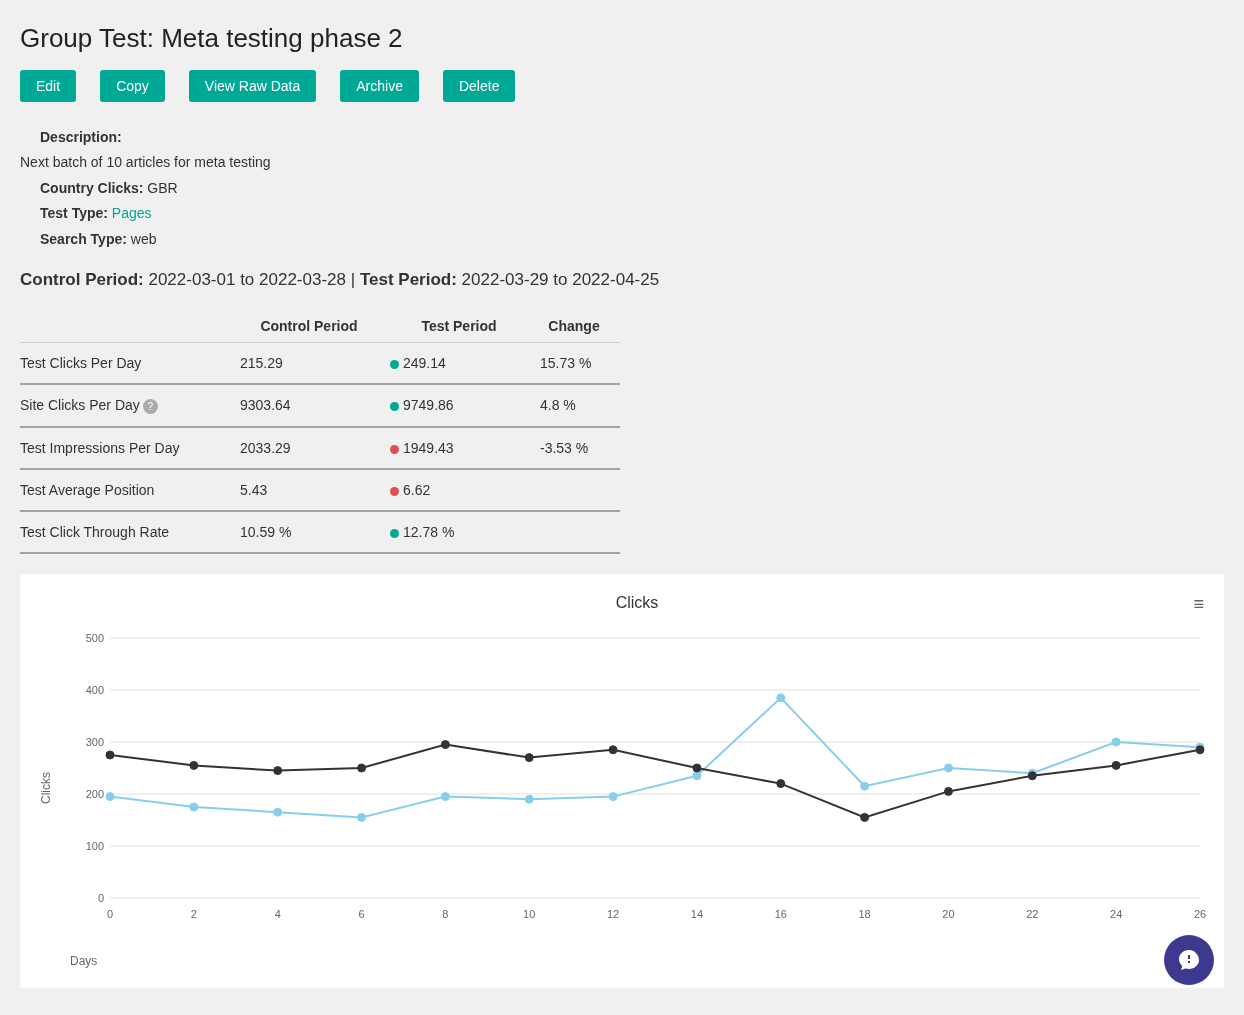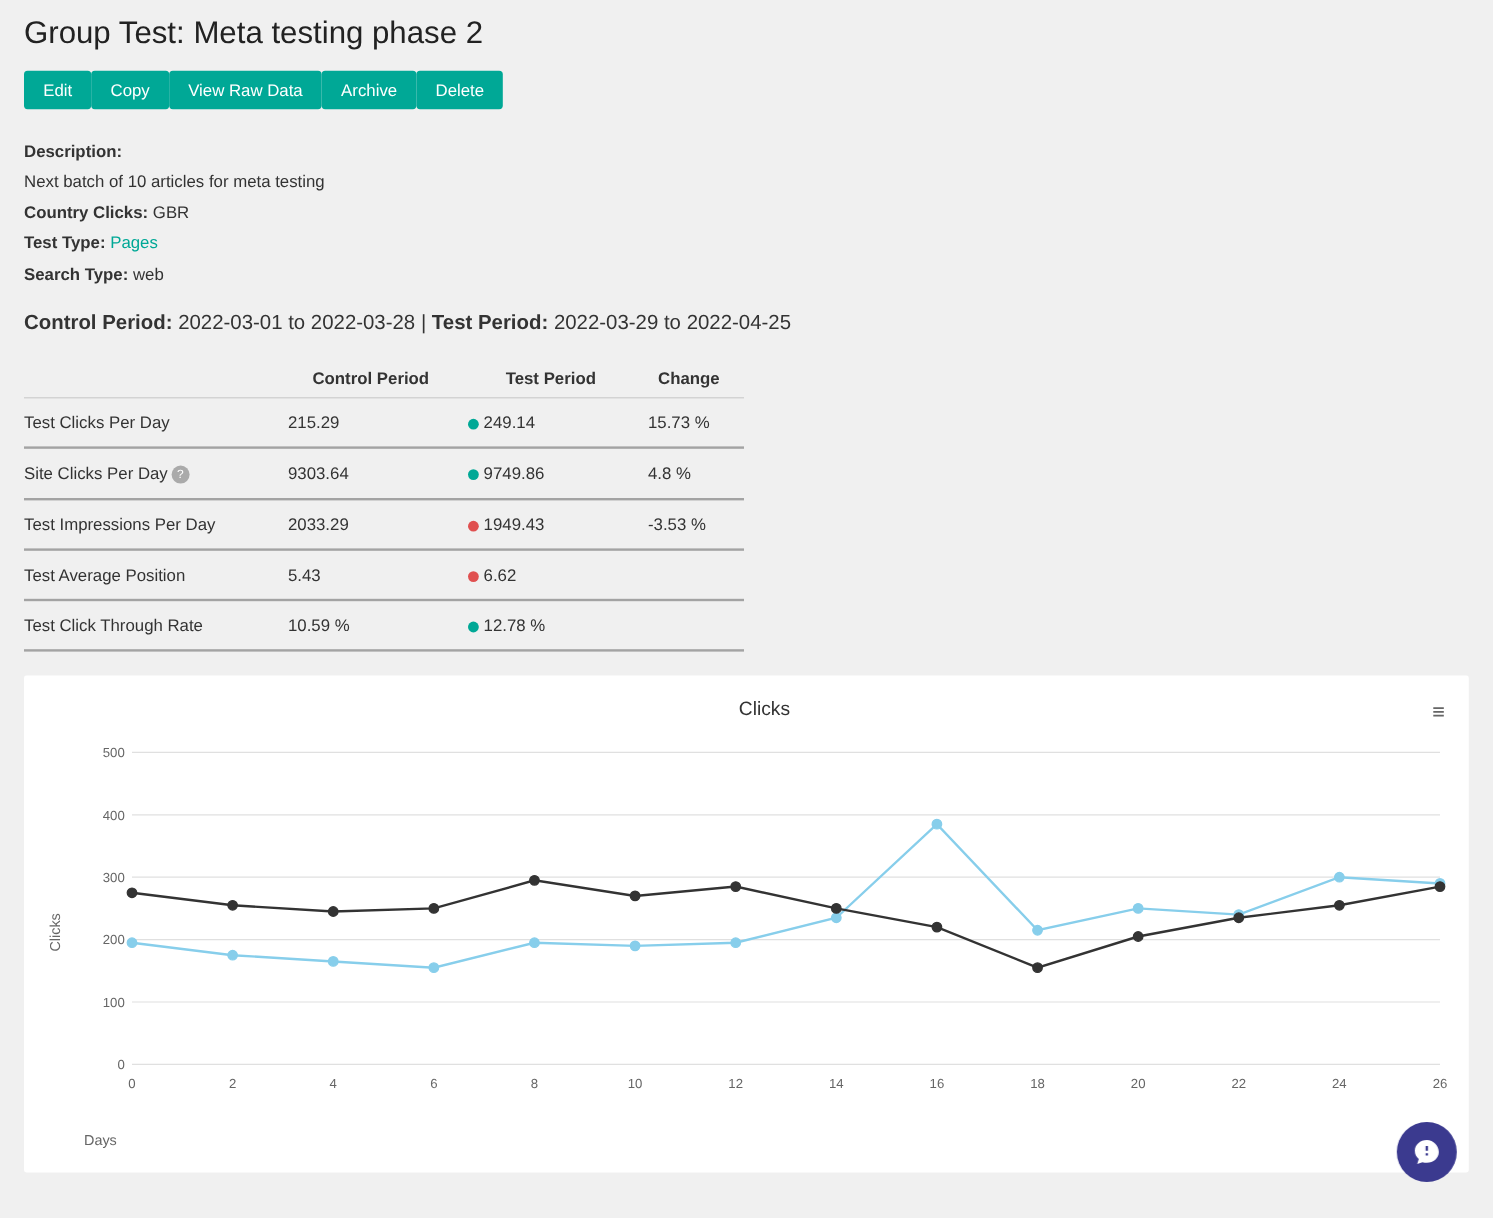--- a/index.html
+++ b/index.html
@@ -5,50 +5,50 @@
     * { box-sizing: border-box; margin: 0; padding: 0; }
     body {
       font-family: Arial, sans-serif;
       font-size: 14px;
       background: #f0f0f0;
       color: #333;
     }
     .page-container {
       background: #f0f0f0;
       min-height: 1015px;
-      padding: 12px 20px;
+      padding: 23px 20px;
     }
     .page-title {
       font-size: 26px;
       font-weight: normal;
       margin-bottom: 16px;
       color: #222;
     }
     .toolbar {
       display: flex;
-      gap: 0;
+      gap: 24px;
       margin-bottom: 24px;
     }
     .btn {
       background: #00a896;
       color: white;
       border: none;
       padding: 8px 16px;
       font-size: 14px;
       cursor: pointer;
       border-radius: 3px;
     }
     .info-section {
       margin-bottom: 20px;
     }
     .info-section p {
       margin-bottom: 3px;
       line-height: 1.6;
     }
-    .info-section .label { font-weight: bold; }
+    .info-section .label { font-weight: bold; margin-left: 20px; }
     .link-text { color: #00a896; text-decoration: none; }
     .period-info {
       margin-bottom: 20px;
       font-size: 17px;
     }
     .period-info .label { font-weight: bold; }
     .stats-table {
       width: 600px;
       border-collapse: collapse;
       margin-bottom: 20px;

